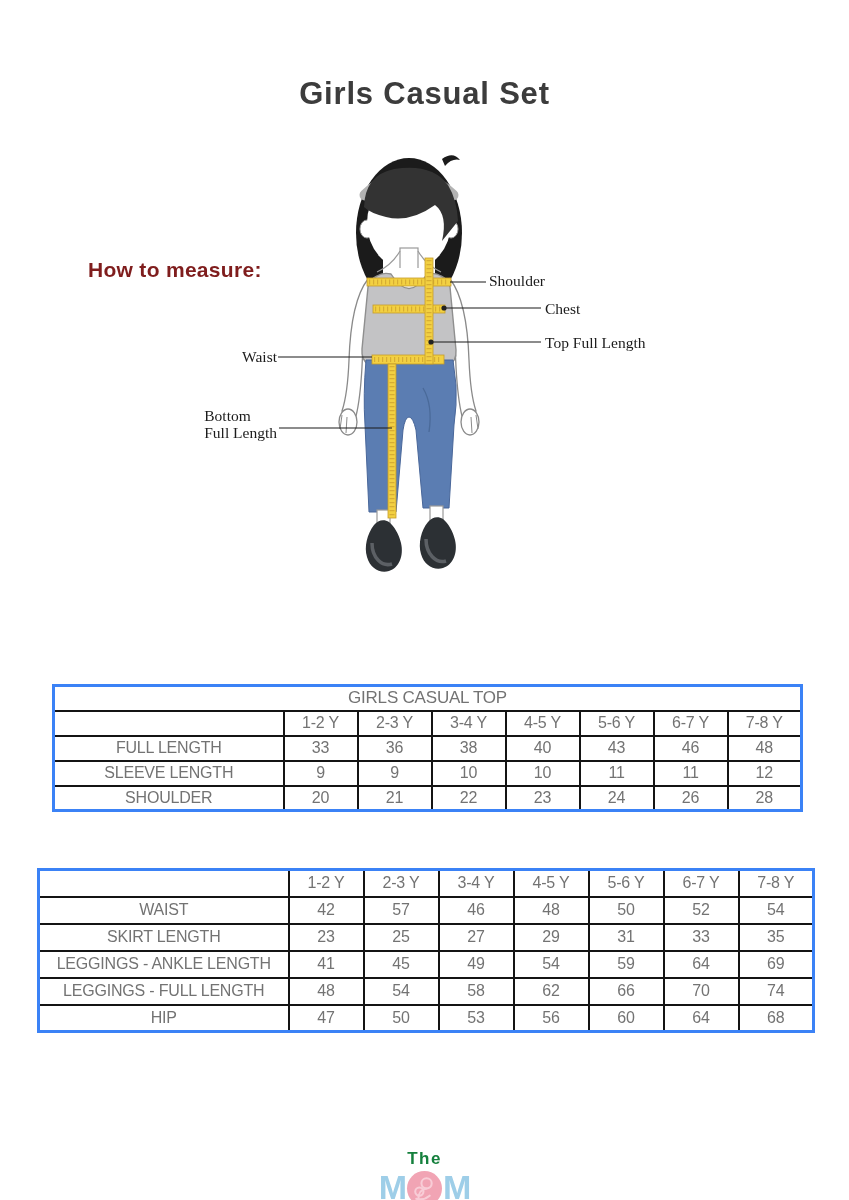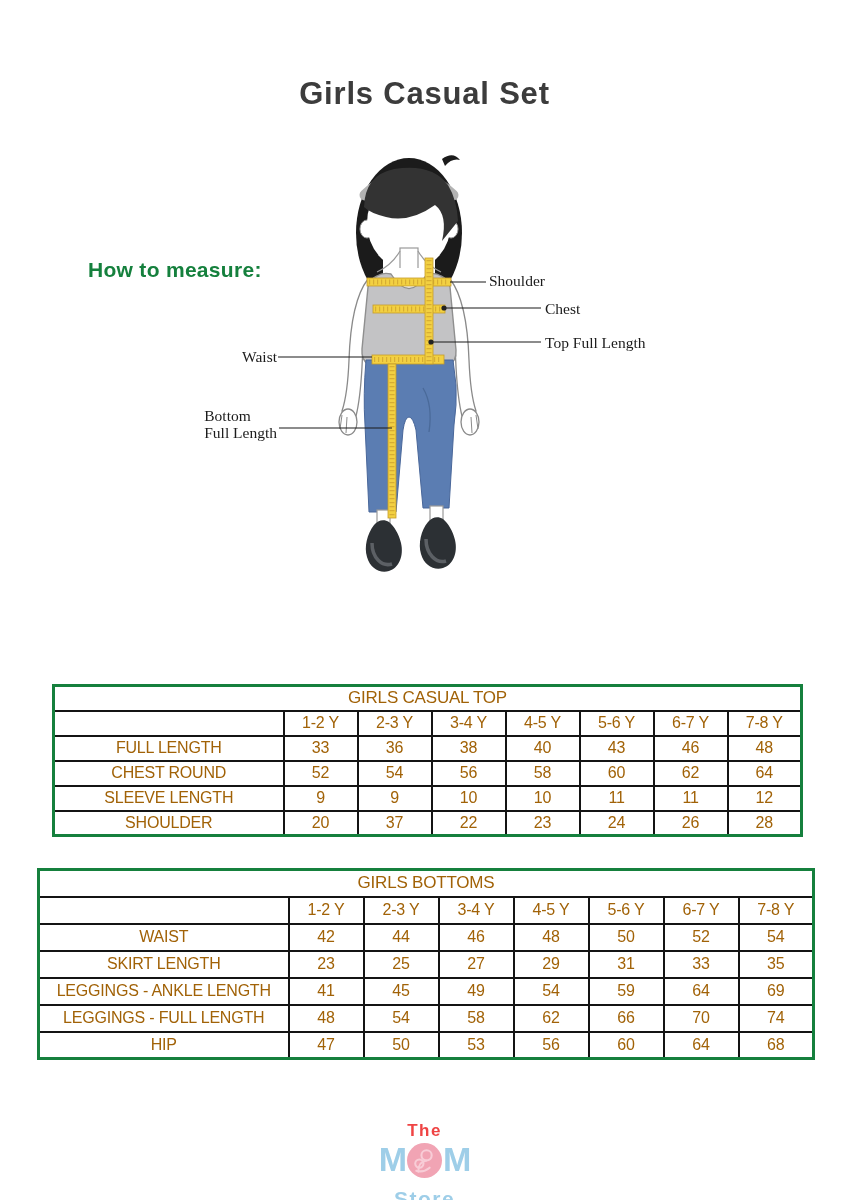--- a/index.html
+++ b/index.html
@@ -4,45 +4,45 @@
 <title>Girls Casual Set — Size Chart</title>
 <style>
   html,body{margin:0;padding:0;background:#fff;}
   .page{position:relative;width:849px;height:1200px;background:#ffffff;overflow:hidden;
         font-family:"Liberation Sans",sans-serif;}
 
   .page-title{position:absolute;left:0;right:0;top:76px;margin:0;text-align:center;
         font-size:31px;font-weight:bold;color:#3c3c3c;letter-spacing:0.8px;}
 
   .howto{position:absolute;left:88px;top:258px;font-size:21px;font-weight:bold;
-        color:#15803d;letter-spacing:0.3px;}
+        color:#7f1d1d;letter-spacing:0.3px;}
 
   .fig{position:absolute;left:180px;top:145px;width:480px;height:445px;}
 
   .fig-label{position:absolute;font-family:"Liberation Serif",serif;font-size:15.5px;
         color:#1b1b1b;line-height:17px;white-space:nowrap;}
   .lbl-shoulder{left:489px;top:272px;}
   .lbl-chest{left:545px;top:300px;}
   .lbl-tfl{left:545px;top:334px;}
   .lbl-waist{right:572px;top:348px;text-align:right;}
   .lbl-bfl{right:572px;top:407px;text-align:left;}
 
   table.size-table{position:absolute;border-collapse:collapse;table-layout:fixed;
-        border:3px solid #15803d;color:#a16207;}
+        border:3px solid #3b82f6;color:#737373;}
   table.size-table td{border:2px solid #141414;text-align:center;vertical-align:middle;
         font-size:16px;letter-spacing:-0.2px;padding:0 2px;overflow:hidden;white-space:nowrap;}
   table.size-table td.tbl-title{font-size:17px;}
   #t1{left:52px;top:684px;width:748px;}
   #t1 tr{height:25px;}
   #t2{left:37px;top:868px;width:775px;}
   #t2 tr{height:27px;}
 
   .logo{position:absolute;left:0;right:0;top:1122px;text-align:center;
         font-weight:bold;line-height:1;}
-  .logo-the{font-size:17px;color:#ef4444;letter-spacing:1.5px;}
+  .logo-the{font-size:17px;color:#15803d;letter-spacing:1.5px;margin-top:28px;}
   .logo-mom{display:flex;align-items:center;justify-content:center;margin-top:2px;height:36px;}
   .logo-mom .m{font-size:34px;color:#9ecee8;letter-spacing:-1px;}
   .logo-o{display:inline-block;width:35px;height:35px;border-radius:50%;
         background:#f1a4b4;margin:0 1px;position:relative;top:1px;}
   .logo-store{font-size:21px;color:#9ecee8;letter-spacing:1.5px;margin-top:11px;}
 </style>
 </head>
 <body>
 
 <div class="page">
@@ -182,43 +182,33 @@
           <td>FULL LENGTH</td>
           <td>33</td>
           <td>36</td>
           <td>38</td>
           <td>40</td>
           <td>43</td>
           <td>46</td>
           <td>48</td>
         </tr>
         <tr>
-          <td>CHEST ROUND</td>
-          <td>52</td>
-          <td>54</td>
-          <td>56</td>
-          <td>58</td>
-          <td>60</td>
-          <td>62</td>
-          <td>64</td>
-        </tr>
-        <tr>
           <td>SLEEVE LENGTH</td>
           <td>9</td>
           <td>9</td>
           <td>10</td>
           <td>10</td>
           <td>11</td>
           <td>11</td>
           <td>12</td>
         </tr>
         <tr>
           <td>SHOULDER</td>
           <td>20</td>
-          <td>37</td>
+          <td>21</td>
           <td>22</td>
           <td>23</td>
           <td>24</td>
           <td>26</td>
           <td>28</td>
         </tr>
       </tbody>
   </table>
 
   <table id="t2" class="size-table">
@@ -226,37 +216,34 @@
       <col style="width:250px">
       <col style="width:75px">
         <col style="width:75px">
         <col style="width:75px">
         <col style="width:75px">
       <col style="width:75px">
         <col style="width:75px">
         <col style="width:75px">
     </colgroup>
     <tbody>
-        <tr>
-          <td class="tbl-title" colspan="8">GIRLS BOTTOMS</td>
-        </tr>
         <tr>
           <td></td>
           <td>1-2 Y</td>
           <td>2-3 Y</td>
           <td>3-4 Y</td>
           <td>4-5 Y</td>
           <td>5-6 Y</td>
           <td>6-7 Y</td>
           <td>7-8 Y</td>
         </tr>
         <tr>
           <td>WAIST</td>
           <td>42</td>
-          <td>44</td>
+          <td>57</td>
           <td>46</td>
           <td>48</td>
           <td>50</td>
           <td>52</td>
           <td>54</td>
         </tr>
         <tr>
           <td>SKIRT LENGTH</td>
           <td>23</td>
           <td>25</td>

